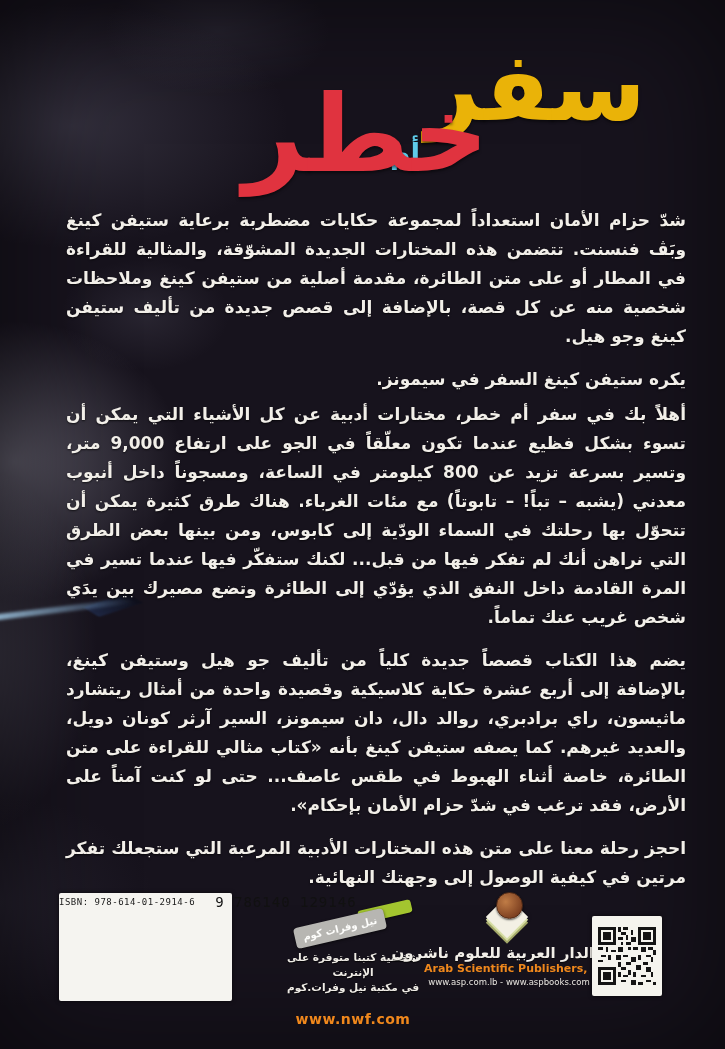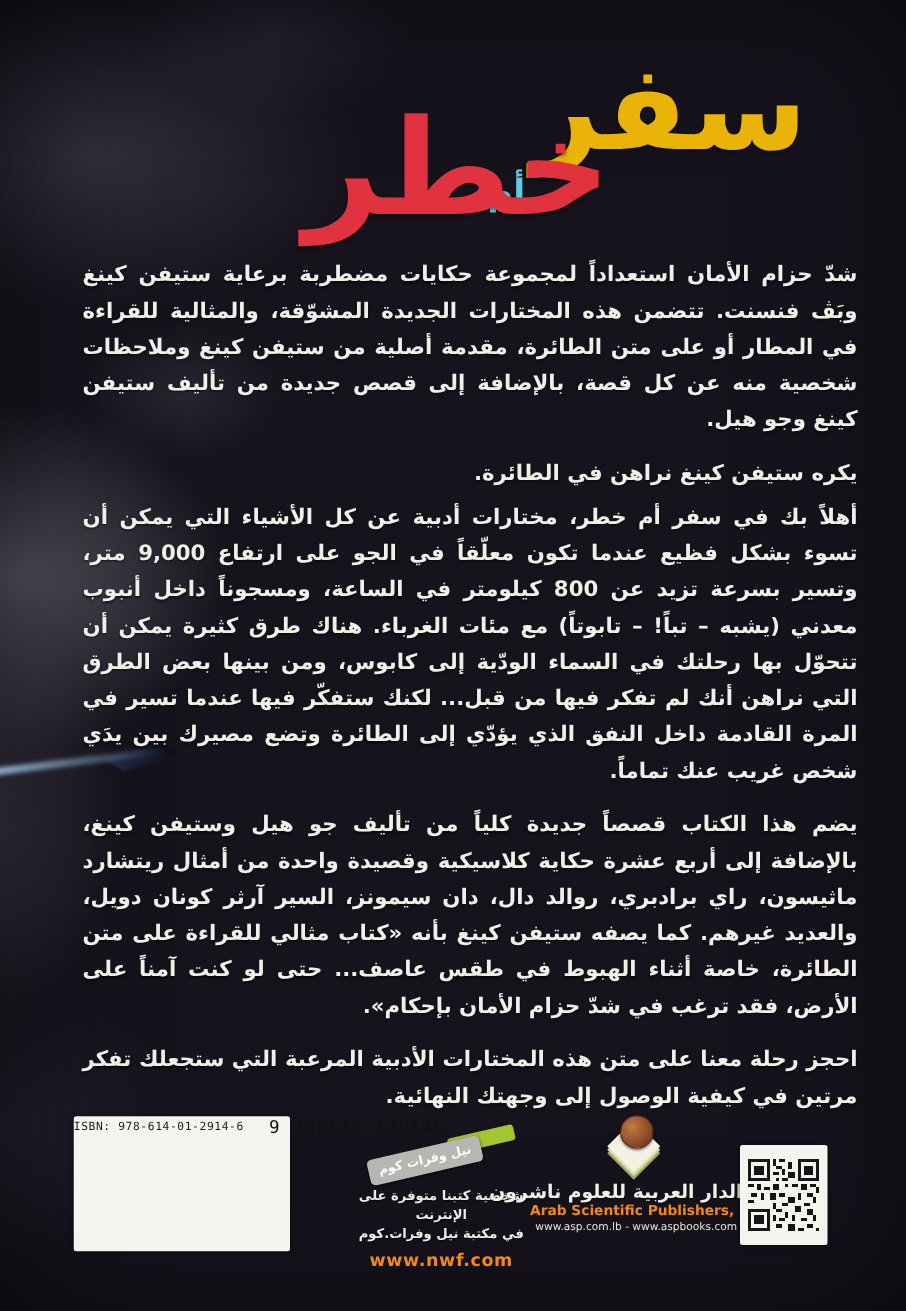--- a/index.html
+++ b/index.html
@@ -57,21 +57,21 @@
 
   .nwf{position:absolute;left:268px;top:898px;width:170px;text-align:center;color:#efece6;}
   .nwf .tags{position:relative;height:52px;}
   .nwf .tag-green{position:absolute;left:90px;top:7px;width:54px;height:13px;background:#a3c52f;
     border-radius:3px;transform:rotate(-13deg);box-shadow:0 1px 2px rgba(0,0,0,.5);}
   .nwf .tag-gray{position:absolute;left:26px;top:20px;width:92px;height:21px;background:#b7b6b2;
     border-radius:4px;transform:rotate(-13deg);box-shadow:0 1px 3px rgba(0,0,0,.6);
     color:#fdfdfb;font-size:10px;font-weight:bold;line-height:21px;direction:rtl;}
   .nwf .ln{font-size:10.5px;font-weight:bold;direction:rtl;line-height:15px;
     text-shadow:0 1px 1px rgba(0,0,0,.7);}
-  .nwf .url{font-size:14px;font-weight:bold;color:#f0881c;letter-spacing:.5px;margin-top:6px;}
+  .nwf .url{font-size:14px;font-weight:bold;color:#f0881c;letter-spacing:.5px;margin-top:16px;}
 
   .pub{position:absolute;left:424px;top:886px;width:170px;text-align:center;color:#f2efe9;}
   .pub-logo{position:relative;width:60px;height:58px;margin:0 auto;}
   .pub-diamond{position:absolute;left:13px;top:16px;width:30px;height:30px;background:#f3f0e4;
     transform:rotate(45deg);box-shadow:2px 2px 0 #d6dda4, 4px 4px 0 #a3a868, 0 0 4px rgba(0,0,0,.5);}
   .pub-emblem{position:absolute;left:17px;top:6px;width:25px;height:25px;border-radius:50%;
     background:radial-gradient(circle at 35% 35%, #c07c46, #7c3f20 75%);
     border:1px solid #4f2915;box-shadow:0 1px 2px rgba(0,0,0,.6);}
   .pub .name-ar{font-size:15px;font-weight:bold;direction:rtl;line-height:18px;
     text-shadow:0 1px 1px rgba(0,0,0,.7);white-space:nowrap;}
@@ -93,21 +93,21 @@
 </div>
 
 <div>
   <div class="ttl ttl-safar">سفر</div>
   <div class="ttl ttl-am">أم</div>
   <div class="ttl ttl-khatar">خطر</div>
 </div>
 
 <div class="blurb">
   <p>شدّ حزام الأمان استعداداً لمجموعة حكايات مضطربة برعاية ستيفن كينغ وبَڤ فنسنت. تتضمن هذه المختارات الجديدة المشوّقة، والمثالية للقراءة في المطار أو على متن الطائرة، مقدمة أصلية من ستيفن كينغ وملاحظات شخصية منه عن كل قصة، بالإضافة إلى قصص جديدة من تأليف ستيفن كينغ وجو هيل.</p>
-  <p class="short">يكره ستيفن كينغ نراهن في الطائرة.</p>
+  <p class="short">يكره ستيفن كينغ السفر في سيمونز.</p>
   <p>أهلاً بك في سفر أم خطر، مختارات أدبية عن كل الأشياء التي يمكن أن تسوء بشكل فظيع عندما تكون معلّقاً في الجو على ارتفاع 9,000 متر، وتسير بسرعة تزيد عن 800 كيلومتر في الساعة، ومسجوناً داخل أنبوب معدني (يشبه – تباً! – تابوتاً) مع مئات الغرباء. هناك طرق كثيرة يمكن أن تتحوّل بها رحلتك في السماء الودّية إلى كابوس، ومن بينها بعض الطرق التي نراهن أنك لم تفكر فيها من قبل... لكنك ستفكّر فيها عندما تسير في المرة القادمة داخل النفق الذي يؤدّي إلى الطائرة وتضع مصيرك بين يدَي شخص غريب عنك تماماً.</p>
   <p>يضم هذا الكتاب قصصاً جديدة كلياً من تأليف جو هيل وستيفن كينغ، بالإضافة إلى أربع عشرة حكاية كلاسيكية وقصيدة واحدة من أمثال ريتشارد ماثيسون، راي برادبري، روالد دال، دان سيمونز، السير آرثر كونان دويل، والعديد غيرهم. كما يصفه ستيفن كينغ بأنه «كتاب مثالي للقراءة على متن الطائرة، خاصة أثناء الهبوط في طقس عاصف... حتى لو كنت آمناً على الأرض، فقد ترغب في شدّ حزام الأمان بإحكام».</p>
   <p>احجز رحلة معنا على متن هذه المختارات الأدبية المرعبة التي ستجعلك تفكر مرتين في كيفية الوصول إلى وجهتك النهائية.</p>
 </div>
 
 <div class="barcode">
   <div class="isbn">ISBN: 978-614-01-2914-6</div>
   <div class="bars"></div>
   <div class="digits">9 786140 129146</div>
 </div>

